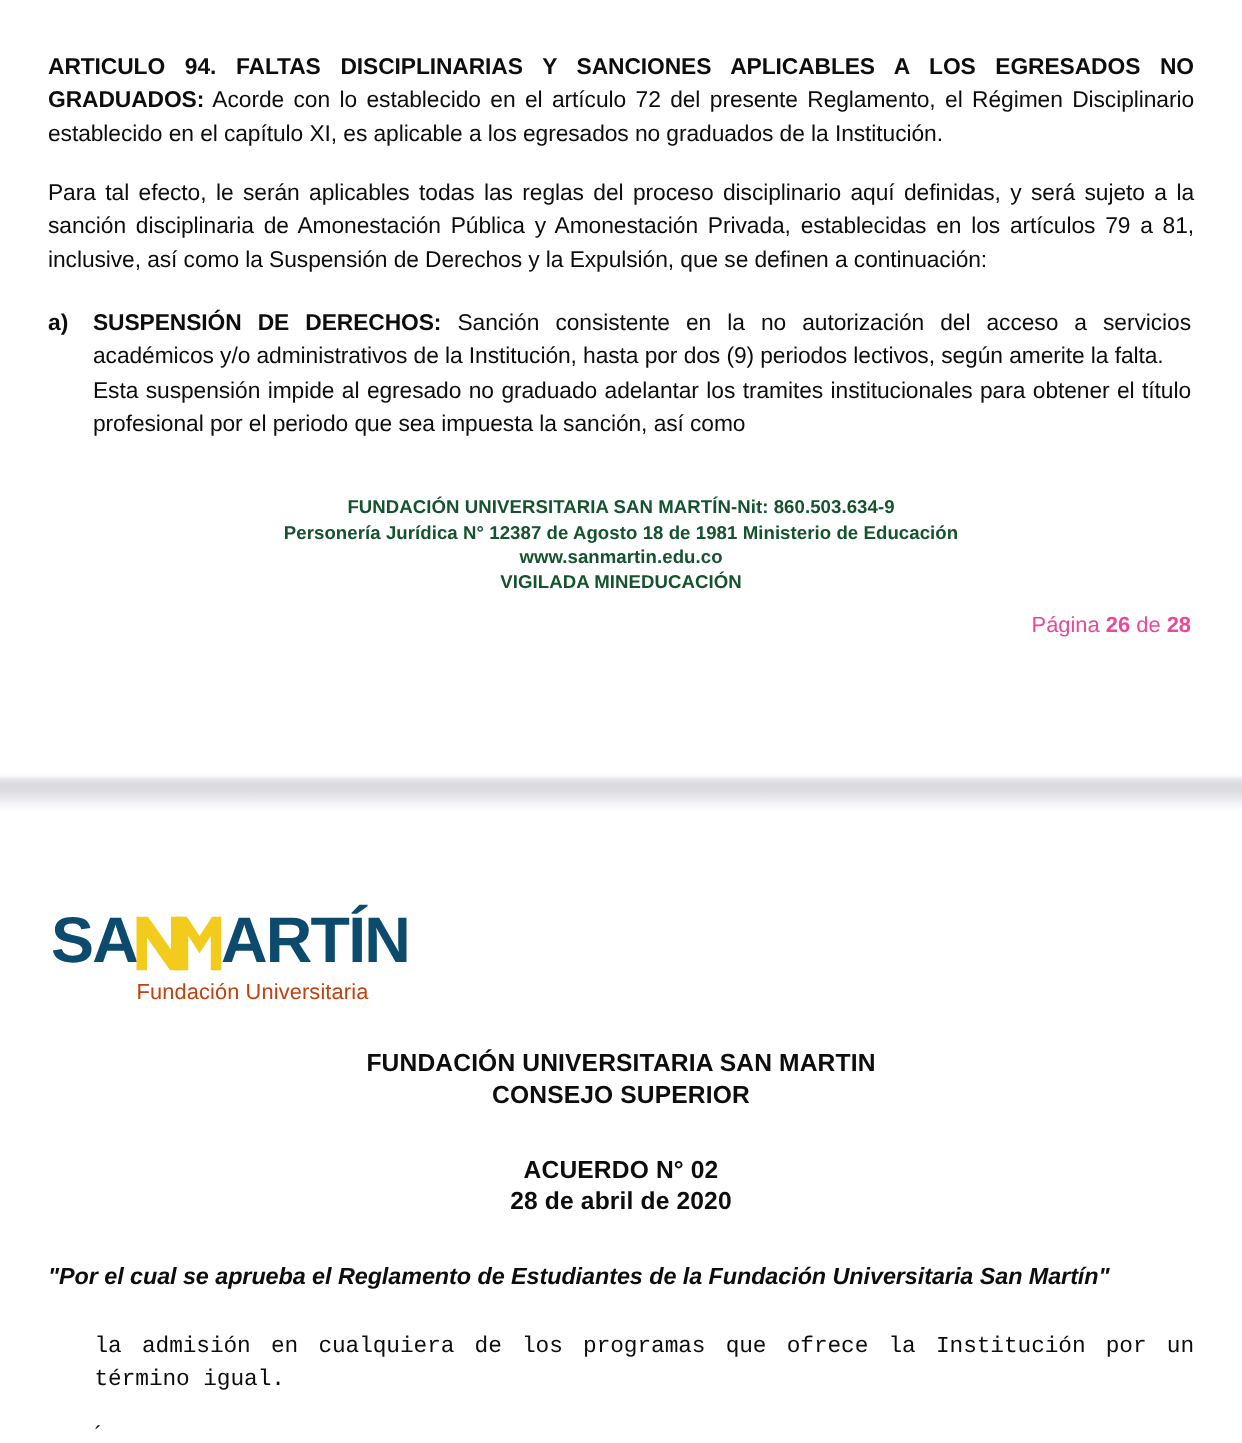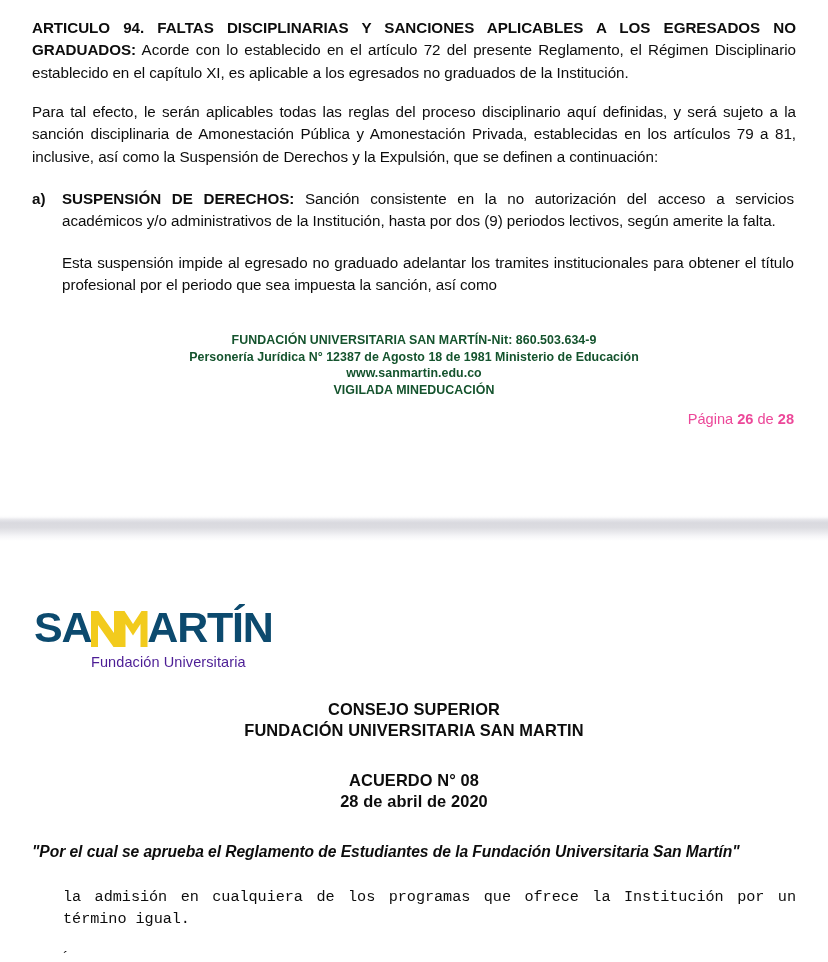--- a/index.html
+++ b/index.html
@@ -19,21 +19,21 @@
 
   .page {
     width: 828px;
     background: #ffffff;
     box-sizing: border-box;
     position: relative;
   }
 
   
   .page-one {
-    padding: 0 32px;
+    padding: 17px 32px;
     height: 515px;
   }
 
   .body-text {
     font-size: 15.2px;
     line-height: 1.47;
     text-align: justify;
     margin: 0;
     letter-spacing: -0.05px;
   }
@@ -63,21 +63,20 @@
     width: 30px;
     flex: 0 0 30px;
   }
   .list-body {
     flex: 1 1 auto;
   }
   .list-body .body-text {
     text-align: justify;
   }
   .sub-para {
-    margin-top: 19px;
   }
 
   
   .doc-footer {
     margin-top: 36px;
     text-align: center;
     color: #14532d;
     font-size: 12.4px;
     font-weight: bold;
     line-height: 1.33;
@@ -134,21 +133,21 @@
     line-height: 1;
   }
   .logo-monogram {
     width: 58px;
     height: 36px;
     margin: 0 -1px 2px -1px;
     display: block;
   }
   .logo-sub {
     font-size: 14.5px;
-    color: #4c1d95;
+    color: #c2410c;
     margin-top: 5px;
     padding-left: 57px;
     letter-spacing: 0.1px;
   }
 
   .center-heading {
     text-align: center;
     font-weight: bold;
     font-size: 16.4px;
     line-height: 1.3;
@@ -224,26 +223,26 @@
       <svg class="logo-monogram" viewBox="0 0 58 36">
         <path d="M1 36 L1 0 L8.5 0 L24 22 L24 0 L31 0 L31 36 L23.5 36 L8 14 L8 36 Z" fill="#f2cb1d"></path>
         <path d="M27 36 L27 0 L34.5 0 L43 13 L51.5 0 L57.5 0 L57.5 36 L50.5 36 L50.5 13 L43 24.5 L35.5 13 L35.5 36 Z" fill="#f2cb1d"></path>
       </svg>
       <span class="logo-text-right">ARTÍN</span>
     </div>
     <div class="logo-sub">Fundación Universitaria</div>
   </div>
 
   <div class="center-heading heading-institution">
+    <div>FUNDACIÓN UNIVERSITARIA SAN MARTIN</div>
     <div>CONSEJO SUPERIOR</div>
-    <div>FUNDACIÓN UNIVERSITARIA SAN MARTIN</div>
   </div>
 
   <div class="center-heading heading-acuerdo">
-    <div>ACUERDO N° 08</div>
+    <div>ACUERDO N° 02</div>
     <div>28 de abril de 2020</div>
   </div>
 
   <p class="quote-title">"Por el cual se aprueba el Reglamento de Estudiantes de la Fundación Universitaria San Martín"</p>
 
   <p class="body-text closing-para">la admisión en cualquiera de los programas que ofrece la Institución por un término igual.</p>
 
   <div class="clipped-line">´</div>
 
 </div>

